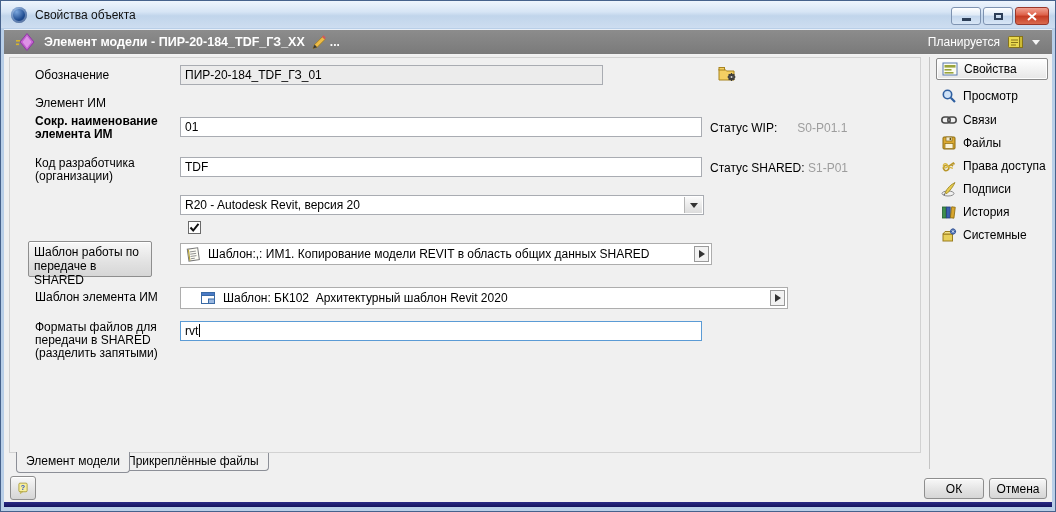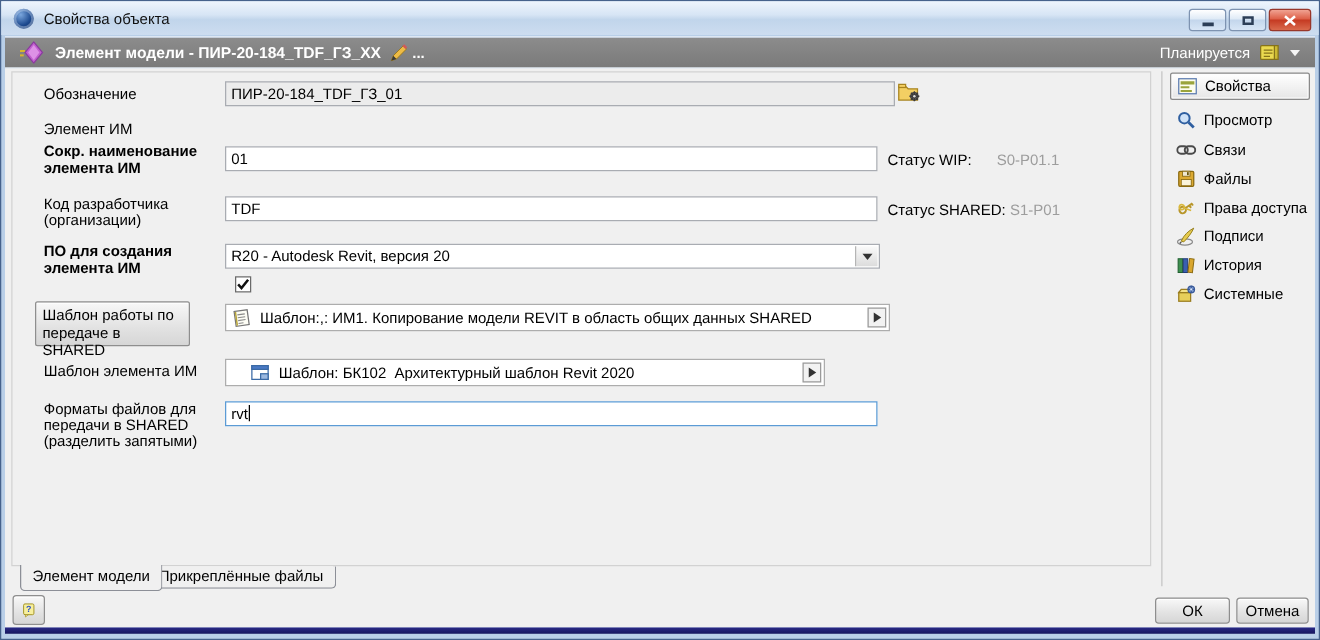--- a/index.html
+++ b/index.html
@@ -132,21 +132,21 @@
       </svg>
       <span class="caret-down"></span>
     </div>
   </div>
 
   <div class="client">
     <div class="panel"></div>
     <div class="vsep"></div>
 
     <span class="lbl" style="left:31px;top:14px;">Обозначение</span>
-    <input class="field ro" style="left: 176px; top: 10px; width: 536px;" readonly="" value="ПИР-20-184_TDF_ГЗ_01">
+    <input class="field ro" style="left: 176px; top: 10px; width: 423px;" readonly="" value="ПИР-20-184_TDF_ГЗ_01">
     <div class="iconbtn" style="left:712px;top:8px;width:24px;height:22px;">
       <svg width="20" height="18" viewBox="0 0 20 18">
         <path d="M1 4 h5.5 l2 2 H16 v9 H1 Z" fill="#f3cf63" stroke="#a8841f"></path>
         <rect x="1" y="2.5" width="5.5" height="2.5" fill="#f3cf63" stroke="#a8841f"></rect>
         <circle cx="13.5" cy="12" r="3" fill="#6b6b6b" stroke="#3b3b3b"></circle>
         <path d="M13.5 8 v8 M9.5 12 h8 M10.7 9.2 l5.6 5.6 M16.3 9.2 l-5.6 5.6" stroke="#3b3b3b" stroke-width="1.1"></path>
         <circle cx="13.5" cy="12" r="1" fill="#d9d9d9"></circle>
       </svg>
     </div>
 
@@ -159,21 +159,20 @@
       <span class="sv">S0-P01.1</span>
     </div>
 
     <span class="lbl" style="left:31px;top:102px;">Код разработчика (организации)</span>
     <input class="field" style="left: 176px; top: 102px; width: 522px;" value="TDF">
     <div class="status" style="left:706px;top:106px;">
       <span class="sl">Статус SHARED:</span>
       <span class="sv">S1-P01</span>
     </div>
 
-    <span class="lbl b" style="left:31px;top:140px;">ПО для создания элемента ИМ</span>
     <div class="combo" style="left:176px;top:140px;width:524px;">
       <span>R20 - Autodesk Revit, версия 20</span>
       <div class="combo-btn">
         <span class="tri-down"></span>
       </div>
     </div>
 
     <div class="checkbox" style="left:184px;top:166px;">
       <svg width="11" height="11" viewBox="0 0 11 11">
         <path d="M1.5 5.5 L4.2 8.5 L9.5 1.8" stroke="#111" stroke-width="2" fill="none"></path>
@@ -189,21 +188,21 @@
           <path d="M4 3 v11" stroke="#b9a63a" stroke-width="1.2"></path>
         </g>
       </svg>
       <span class="rowtxt">Шаблон:,: ИМ1. Копирование модели REVIT в область общих данных SHARED</span>
       <div class="rowarrow">
         <span class="tri-right"></span>
       </div>
     </div>
 
     <span class="lbl" style="left:31px;top:236px;">Шаблон элемента ИМ</span>
-    <div class="tplrow" style="left:176px;top:232px;width:480px;padding-left:19px;">
+    <div class="tplrow" style="left:176px;top:232px;width:608px;padding-left:19px;">
       <svg width="17" height="16" viewBox="0 0 17 16">
         <rect x="1.5" y="2.5" width="13" height="11" fill="#fff" stroke="#3a6aa5"></rect>
         <rect x="1.5" y="2.5" width="13" height="3" fill="#4a7ac5" stroke="#3a6aa5"></rect>
         <rect x="8.5" y="9" width="6" height="4.5" fill="#9ab8e0" stroke="#3a6aa5"></rect>
       </svg>
       <span class="rowtxt">Шаблон: БК102  Архитектурный шаблон Revit 2020</span>
       <div class="rowarrow">
         <span class="tri-right"></span>
       </div>
     </div>

